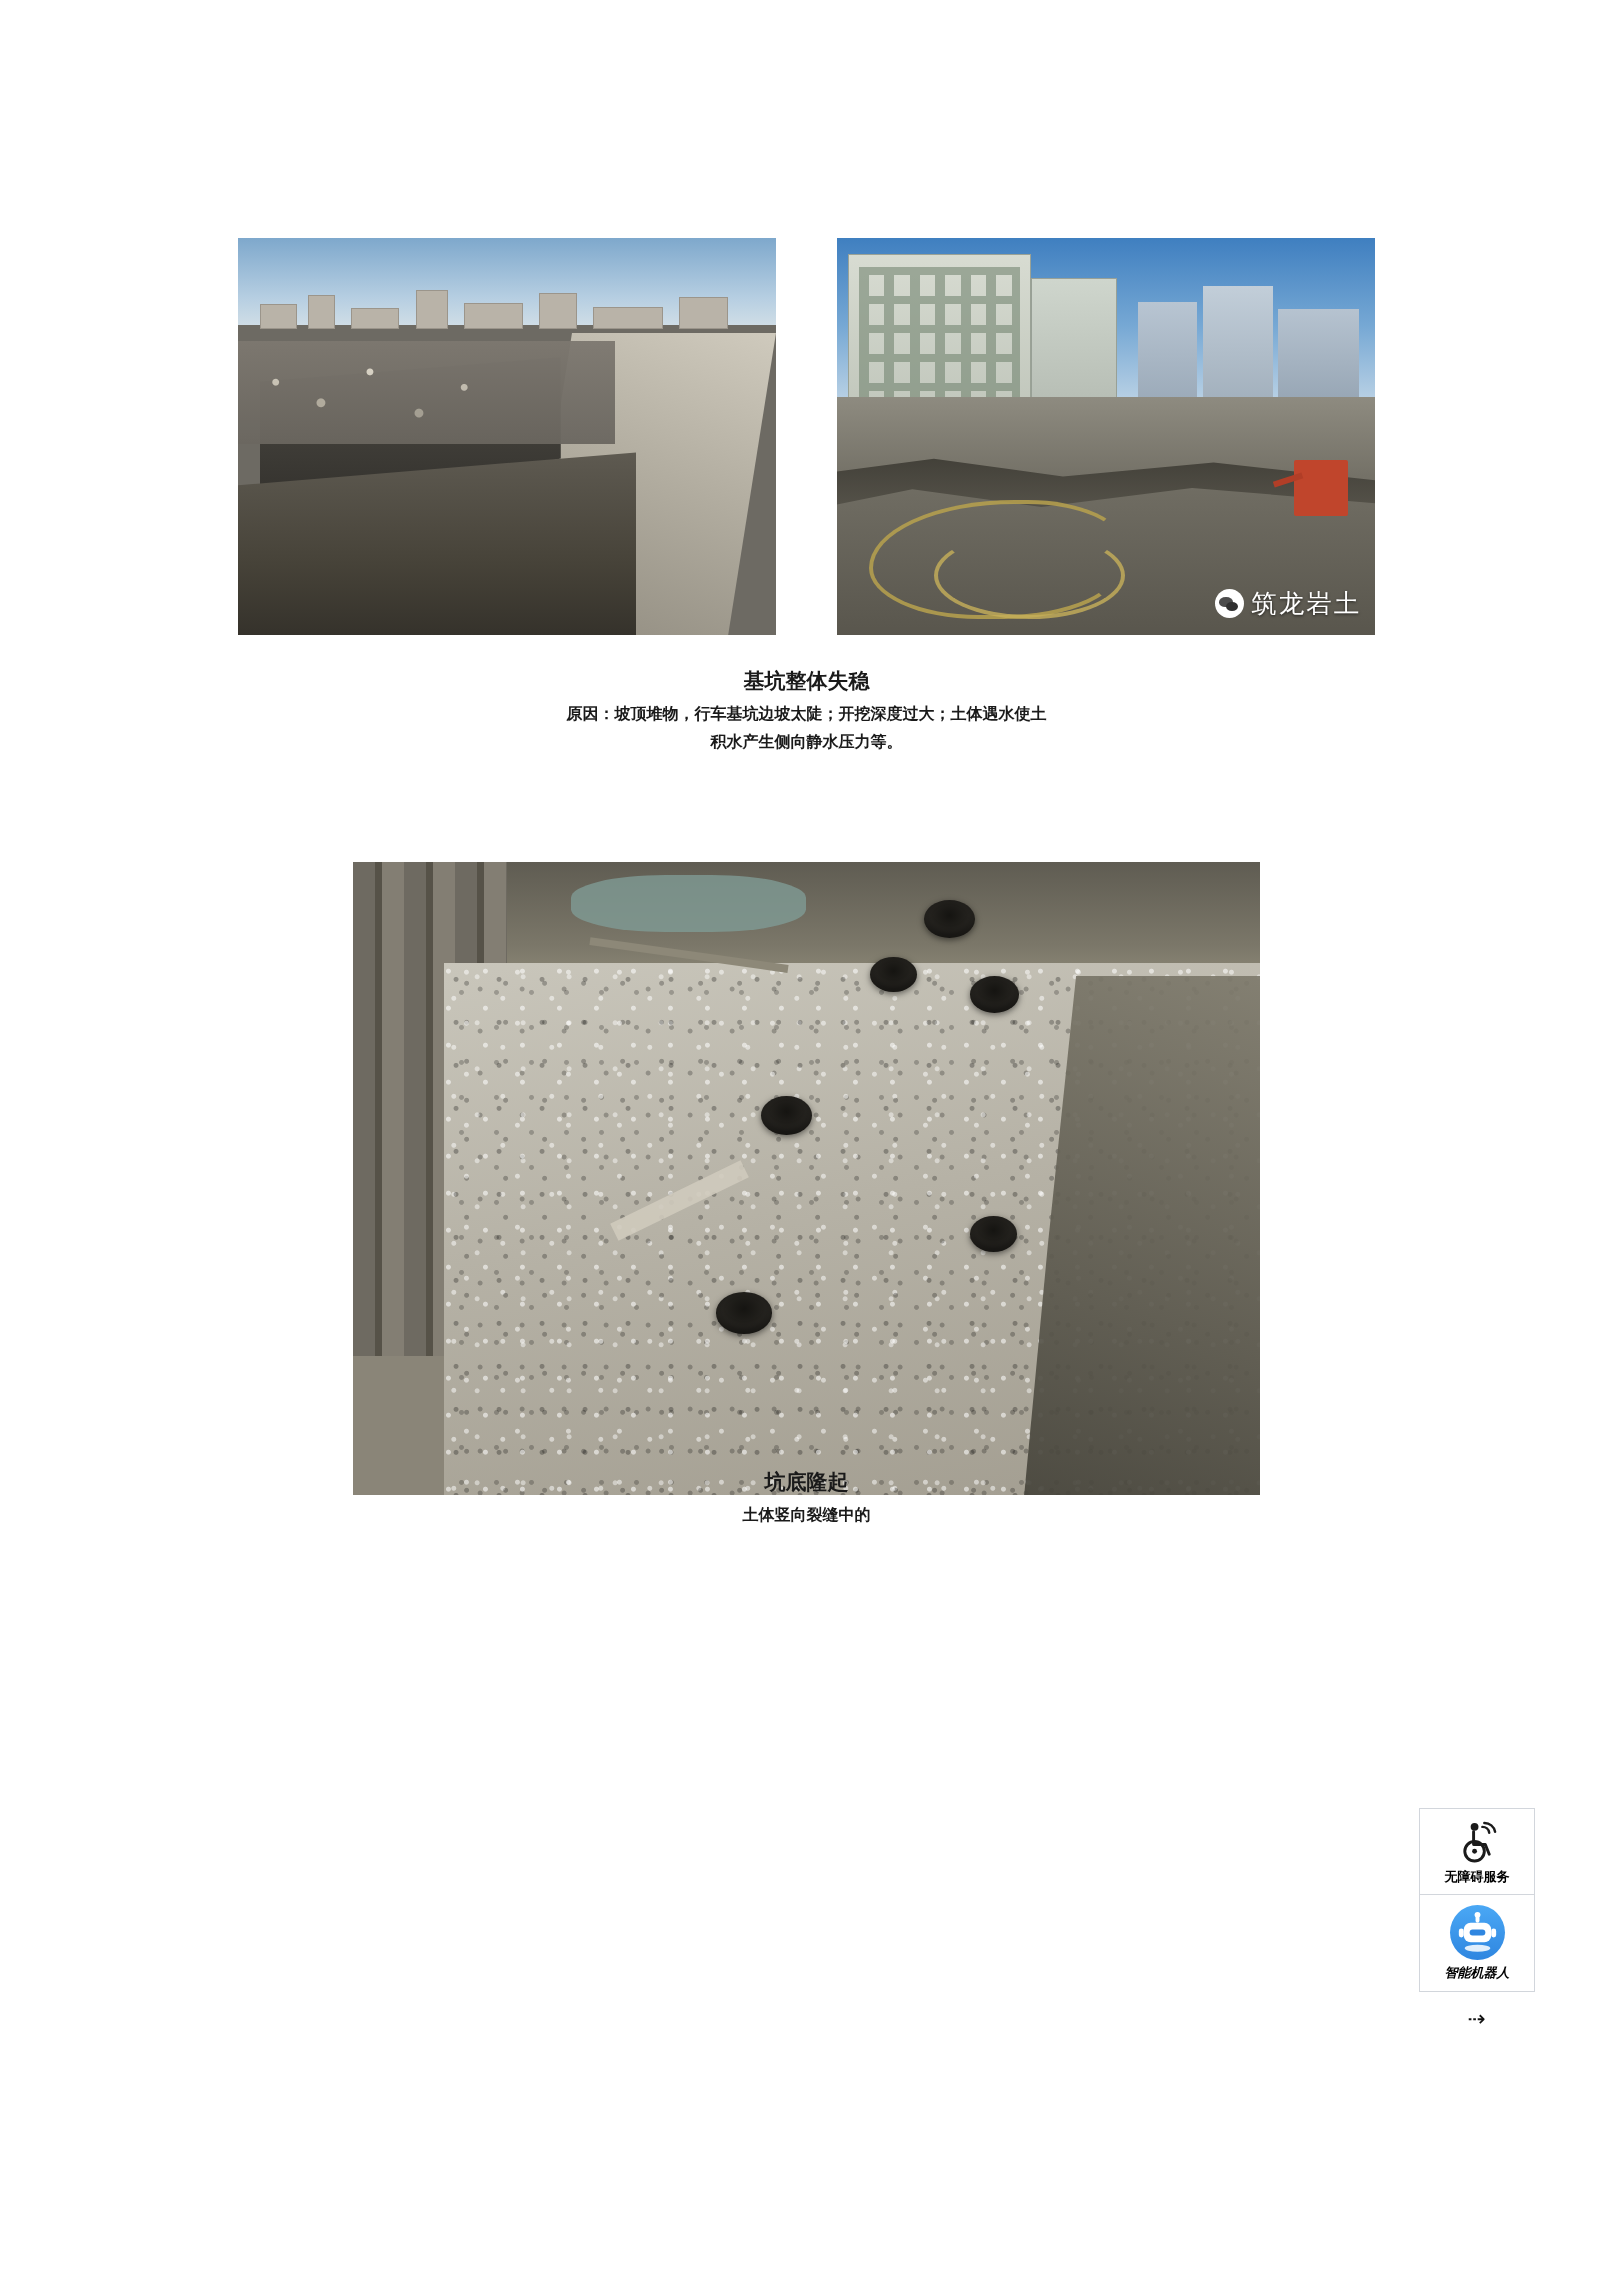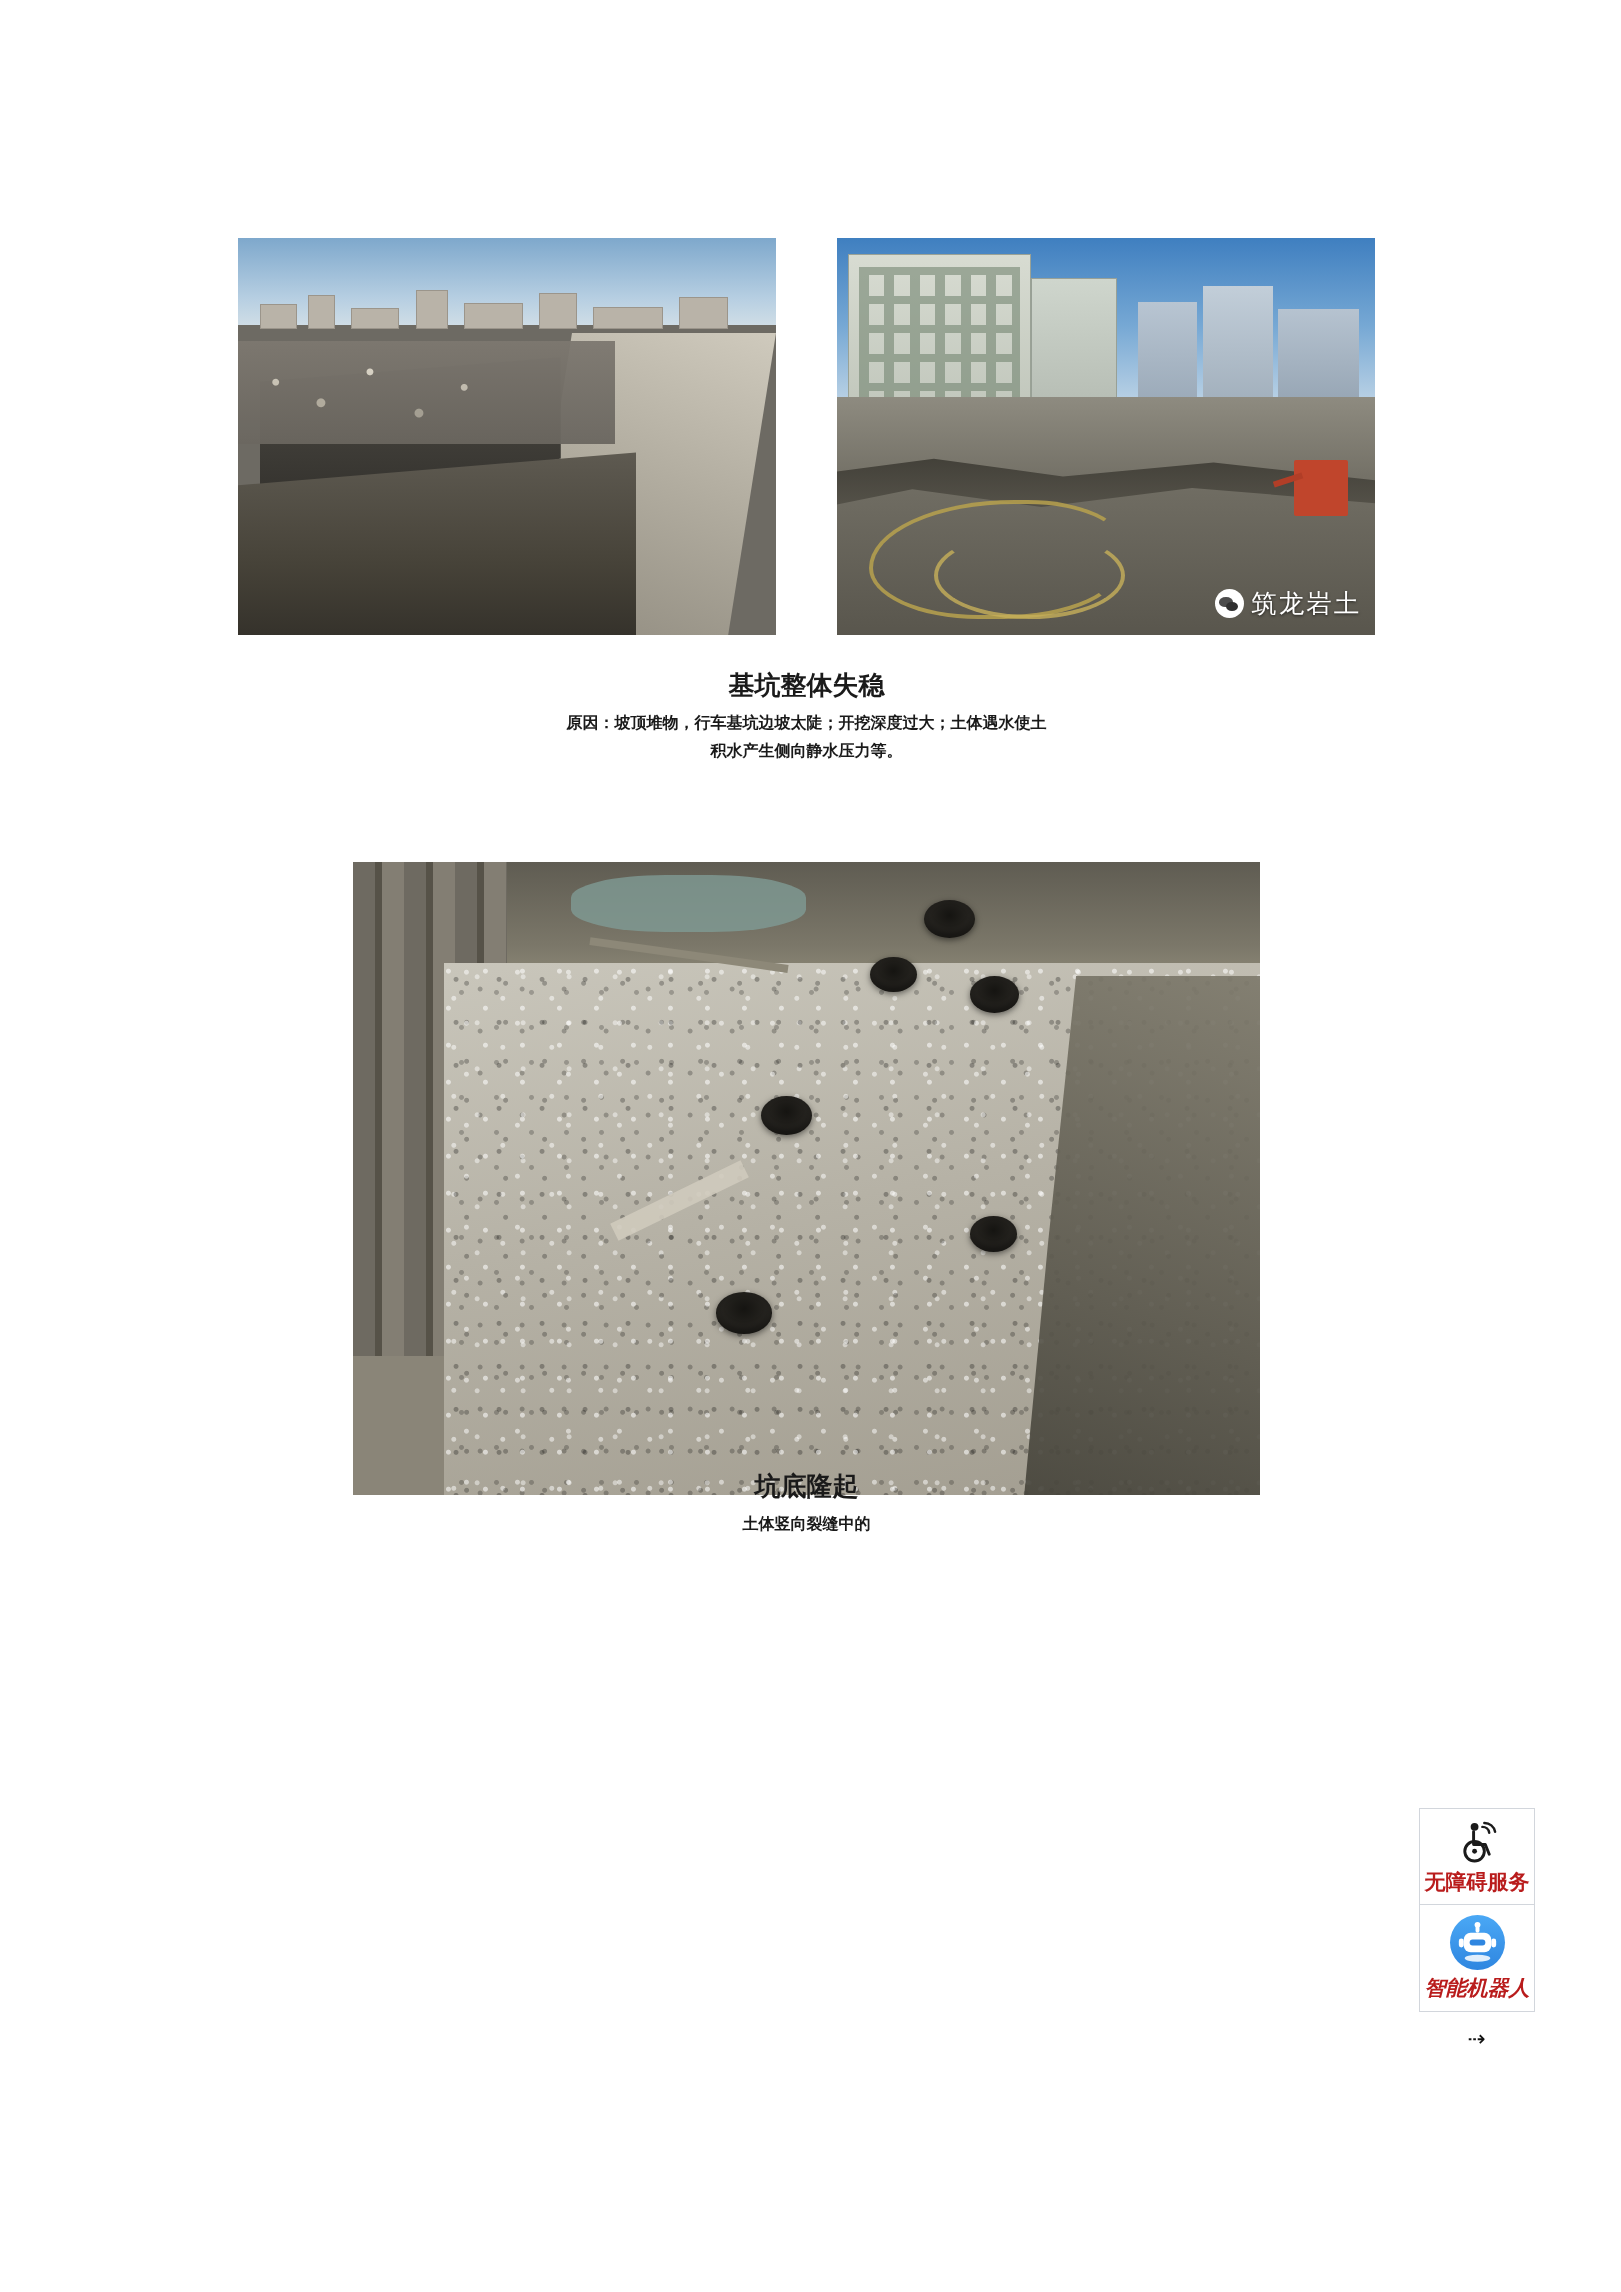--- a/index.html
+++ b/index.html
@@ -195,21 +195,21 @@
   
   .caption-block {
     position: absolute;
     width: 1137px;
     left: 238px;
     text-align: center;
     color: #1a1a1a;
     line-height: 1.75;
   }
   .cap-title {
-    font-size: 26px;
+    font-size: 21px;
     font-weight: 700;
   }
   .cap-body {
     font-size: 16px;
     font-weight: 700;
   }
   #caption1 { top: 663px; }
   #caption2 { top: 1464px; }
 
   
@@ -286,22 +286,22 @@
   .widget {
     width: 116px;
     background: #ffffff;
     border: 1px solid #d2d6dc;
     box-sizing: border-box;
     text-align: center;
     padding: 9.8px 3.9px 8.8px;
   }
   .widget + .widget { border-top: none; font-style: italic; }
   .widget-label {
-    font-size: 21px;
-    color: #b91c1c;
+    font-size: 13px;
+    color: #000000;
     font-weight: 700;
     margin-top: 3.9px;
     white-space: nowrap;
   }
   .wheelchair-icon { display:block; margin: 2px auto 0; }
   .robot-icon-wrap {
     width: 55px; height: 55px; border-radius: 50%;
     background: linear-gradient(180deg,#4aa8f5 0%, #2f86e0 100%);
     margin: 0 auto;
     position: relative;

